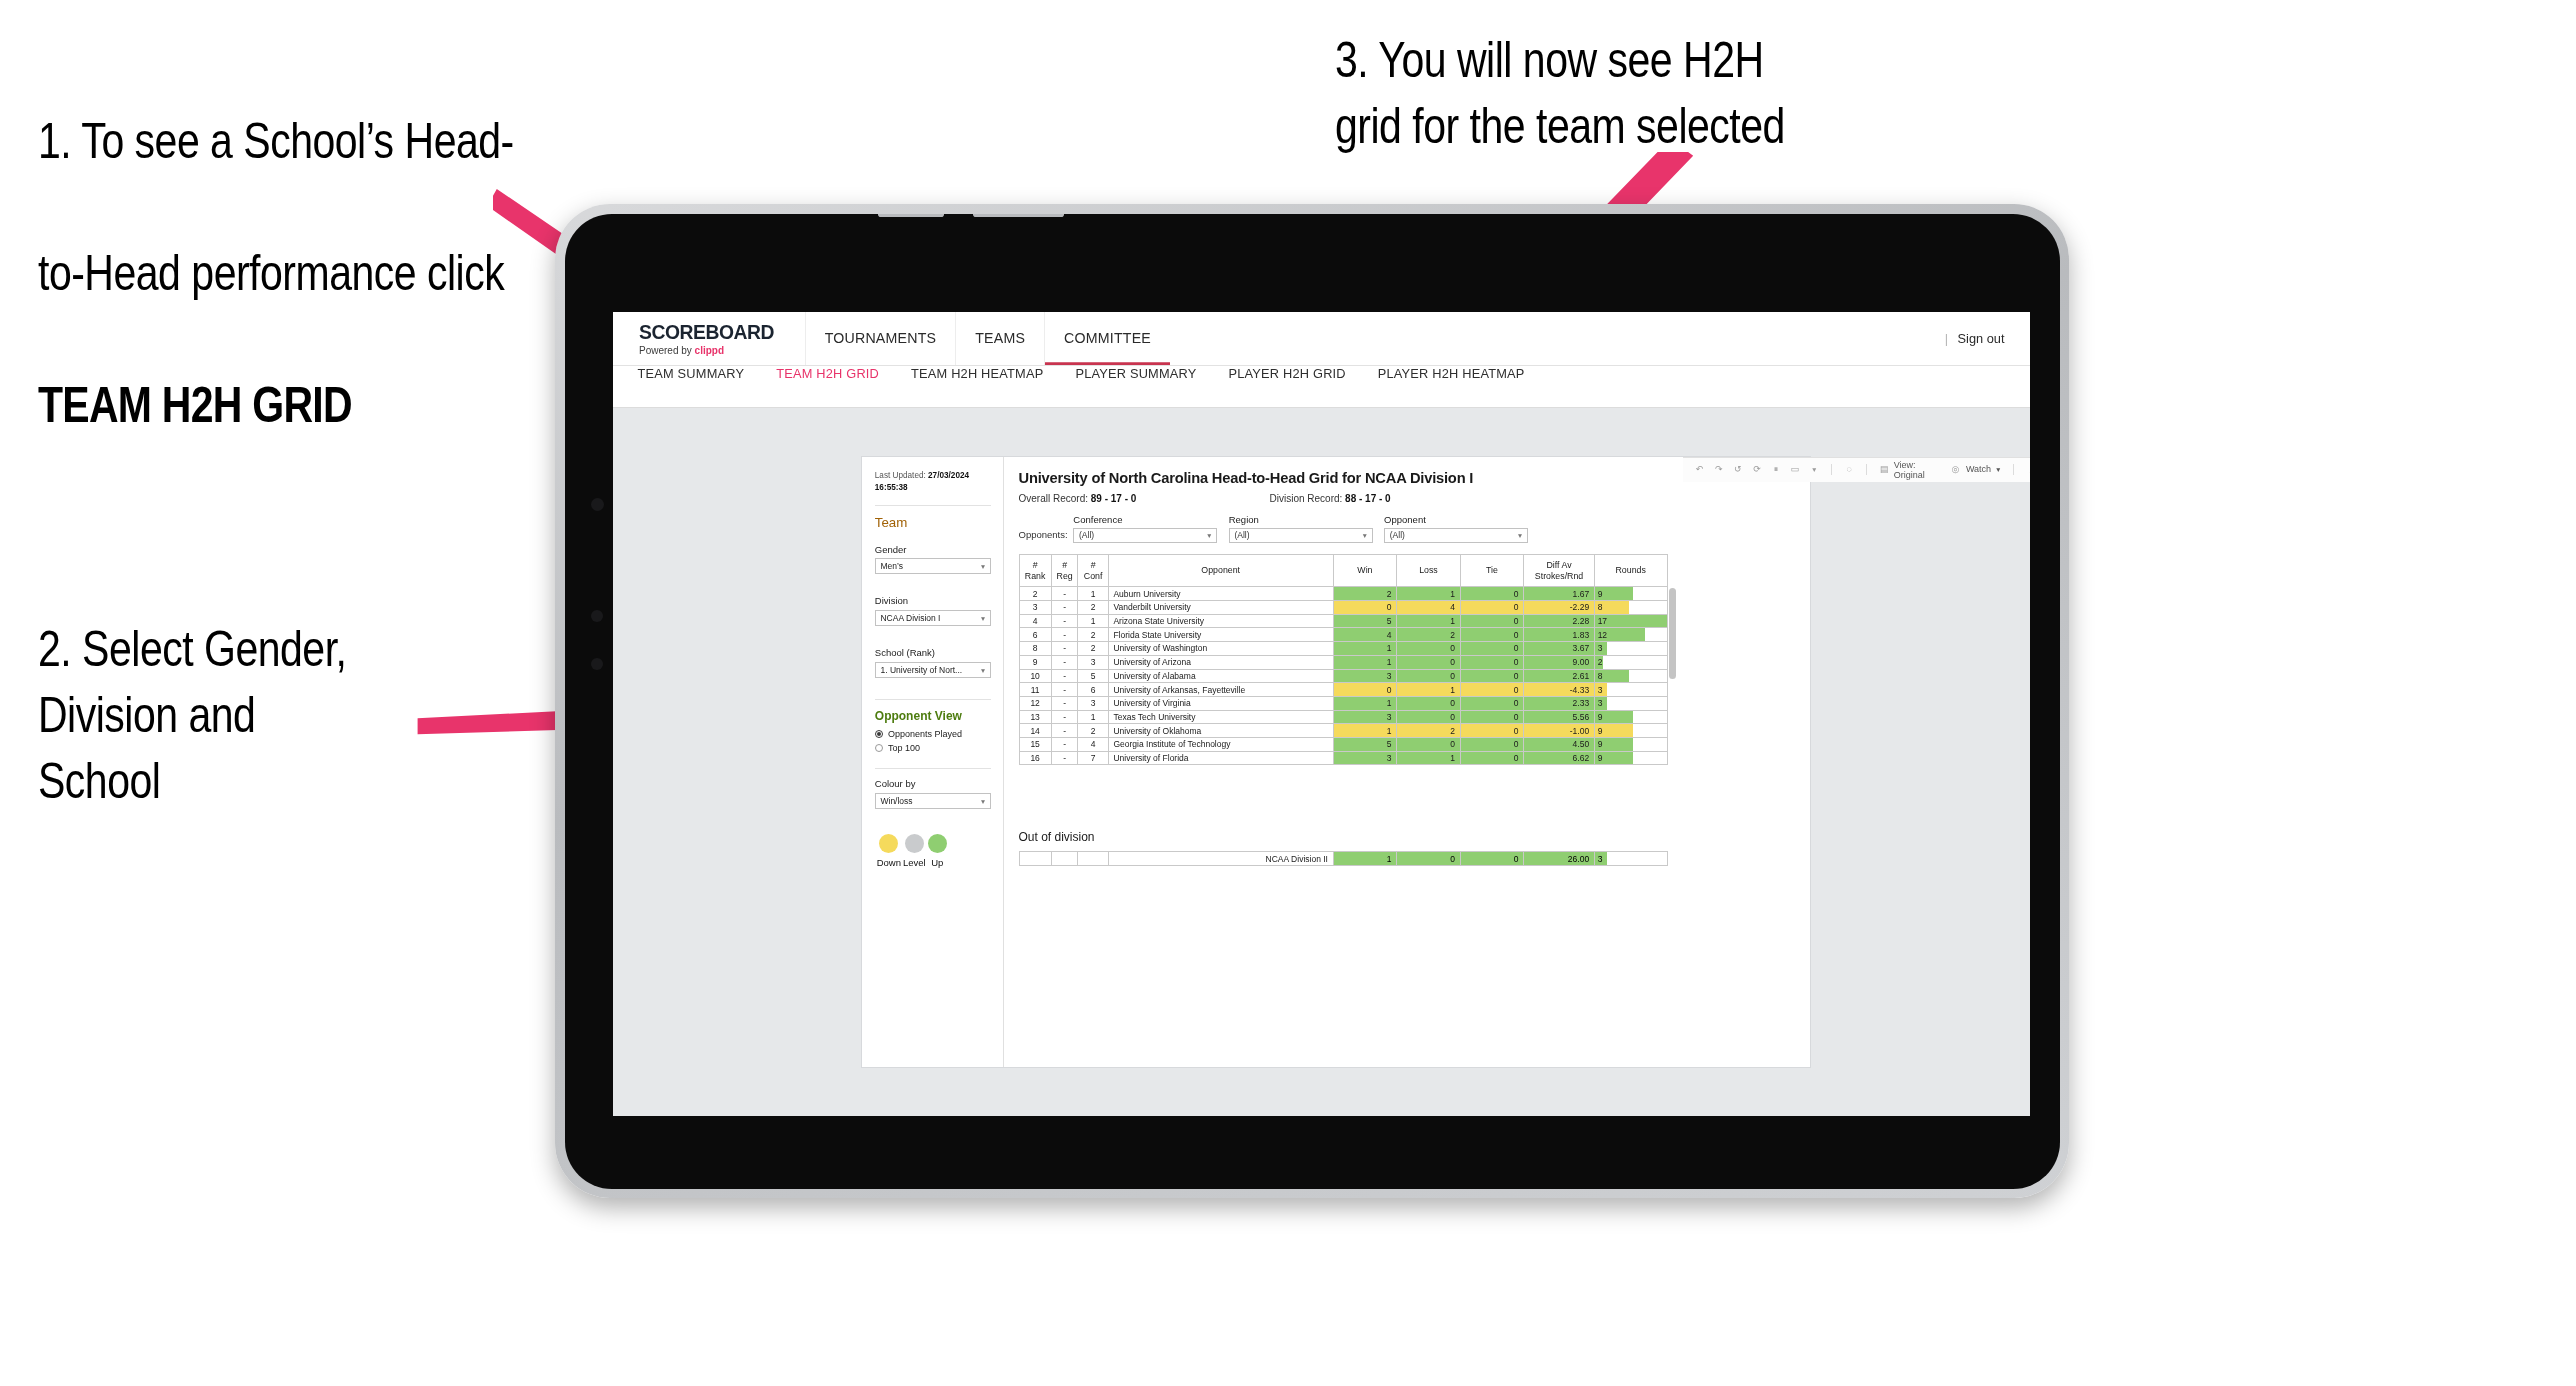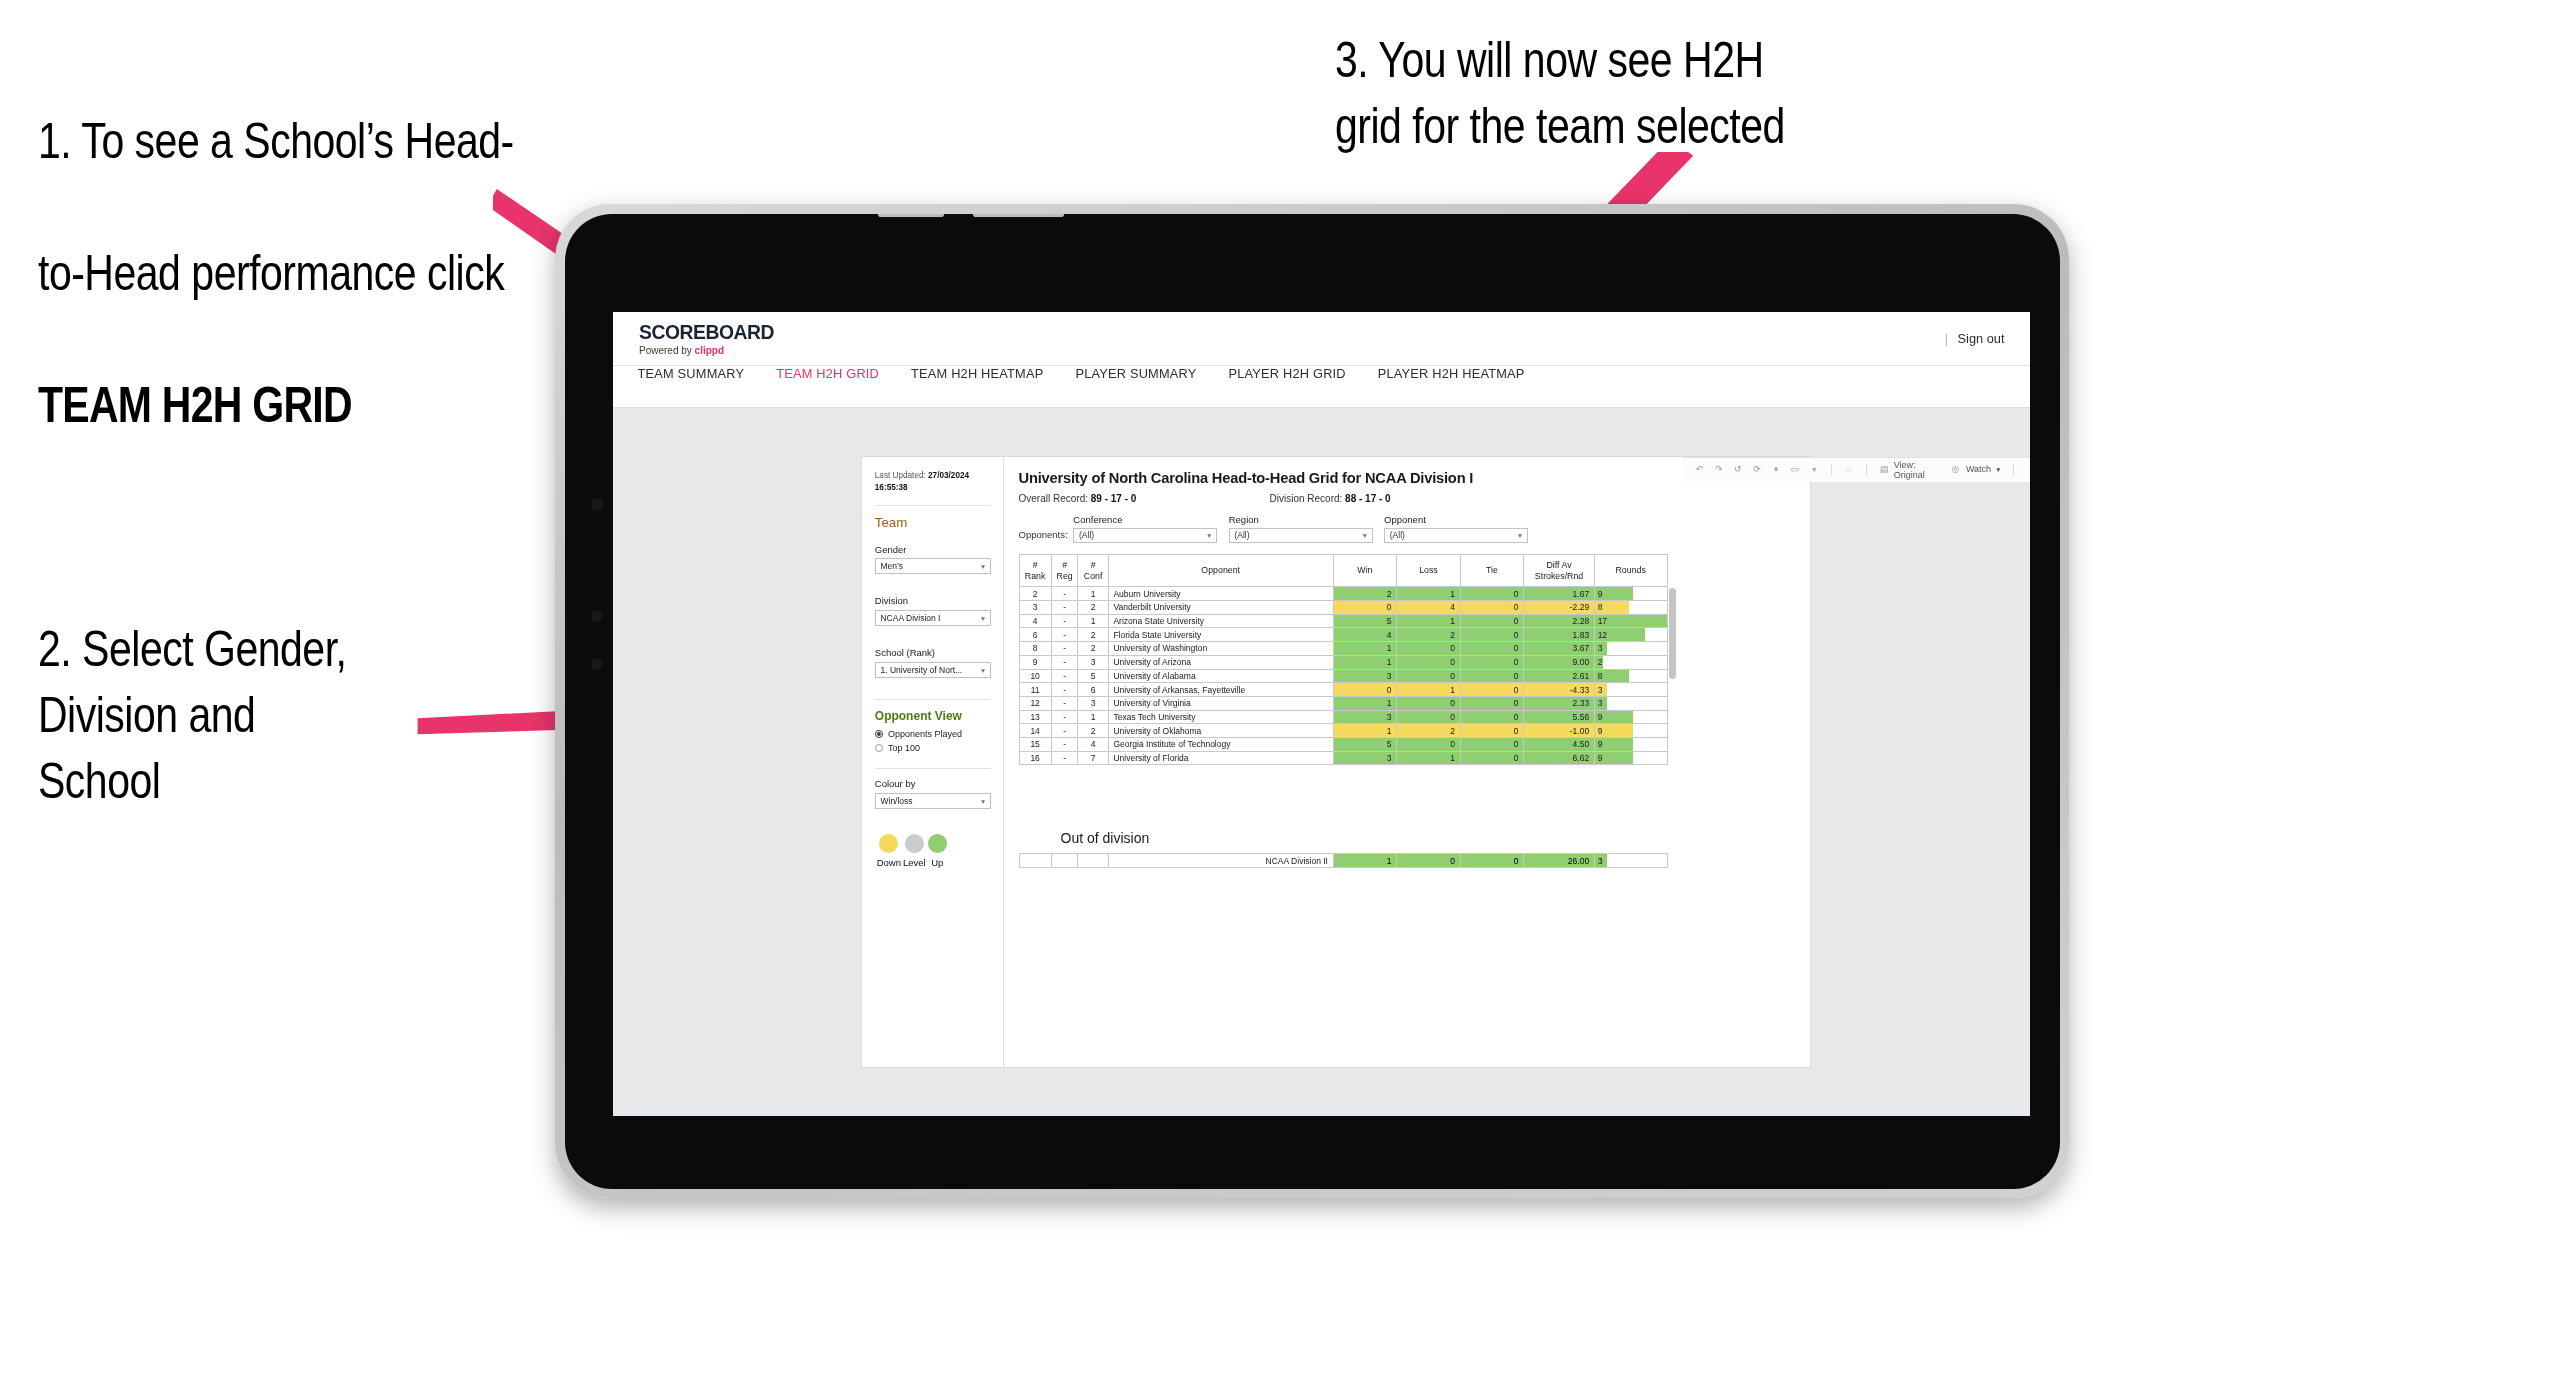--- a/index.html
+++ b/index.html
@@ -183,21 +183,21 @@
   td.rounds .bar.up { background:#8fce71; }
   td.rounds .bar.down { background:#f5da5c; }
   td.rounds .val { position:relative; display:block; padding-left:2.8px; font-size:8.5px; }
   #grid-scroll {
     position:absolute; right: -8.5px; top: 34px; width: 6.6px; height: 91px;
     background:#c4c4c4; border-radius: 3.8px;
   }
   #grid-blank { height: 40px; }
 
   
-  #ood-title { font-size: 14px; color:#1a1a1a; margin-top: 25px; margin-left: 42px; }
+  #ood-title { font-size: 12px; color:#1a1a1a; margin-top: 25px; }
   table.ood { border-collapse: collapse; width: 649px; table-layout: fixed; font-size: 8.5px; margin-top: 6.6px; }
   table.ood td { border:0.9px solid #c9c9c9; height: 14.2px; padding: 0; }
   .ood-name { text-align:right; padding-right: 4.7px !important; font-size: 8.5px; color:#1a1a1a; }
 
   
   #toolbar {
     height: 25px; border-top:0.9px solid #e0e0e0; background:#fcfcfc;
     display:flex; align-items:center; padding: 0 11.4px;
     font-size: 9px; color:#6a6a6a; gap: 7.6px;
   }
@@ -251,20 +251,25 @@
       <div class="tab-btn" style="left:313px; top:-3.8px; width:66px; height:7.6px;"></div>
       <div class="tab-btn" style="left:408px; top:-3.8px; width:91px; height:7.6px;"></div>
 
       <div id="screen">
 
         <div id="app-header">
           <div id="logo-block">
             <div id="logo-main">SCOREBOARD</div>
             <div id="logo-sub"><span>Powered by </span><span class="brand">clippd</span></div>
           </div>
+          <nav class="topnav">
+            <div class="topnav-item">TOURNAMENTS</div>
+            <div class="topnav-item">TEAMS</div>
+            <div class="topnav-item active">COMMITTEE</div>
+          </nav>
           <div id="signout">
             <span class="divider">|</span>
             <span>Sign out</span>
           </div>
         </div>
 
         <div id="subnav">
           <div class="subnav-item">TEAM SUMMARY</div>
           <div class="subnav-item active">TEAM H2H GRID</div>
           <div class="subnav-item">TEAM H2H HEATMAP</div>

